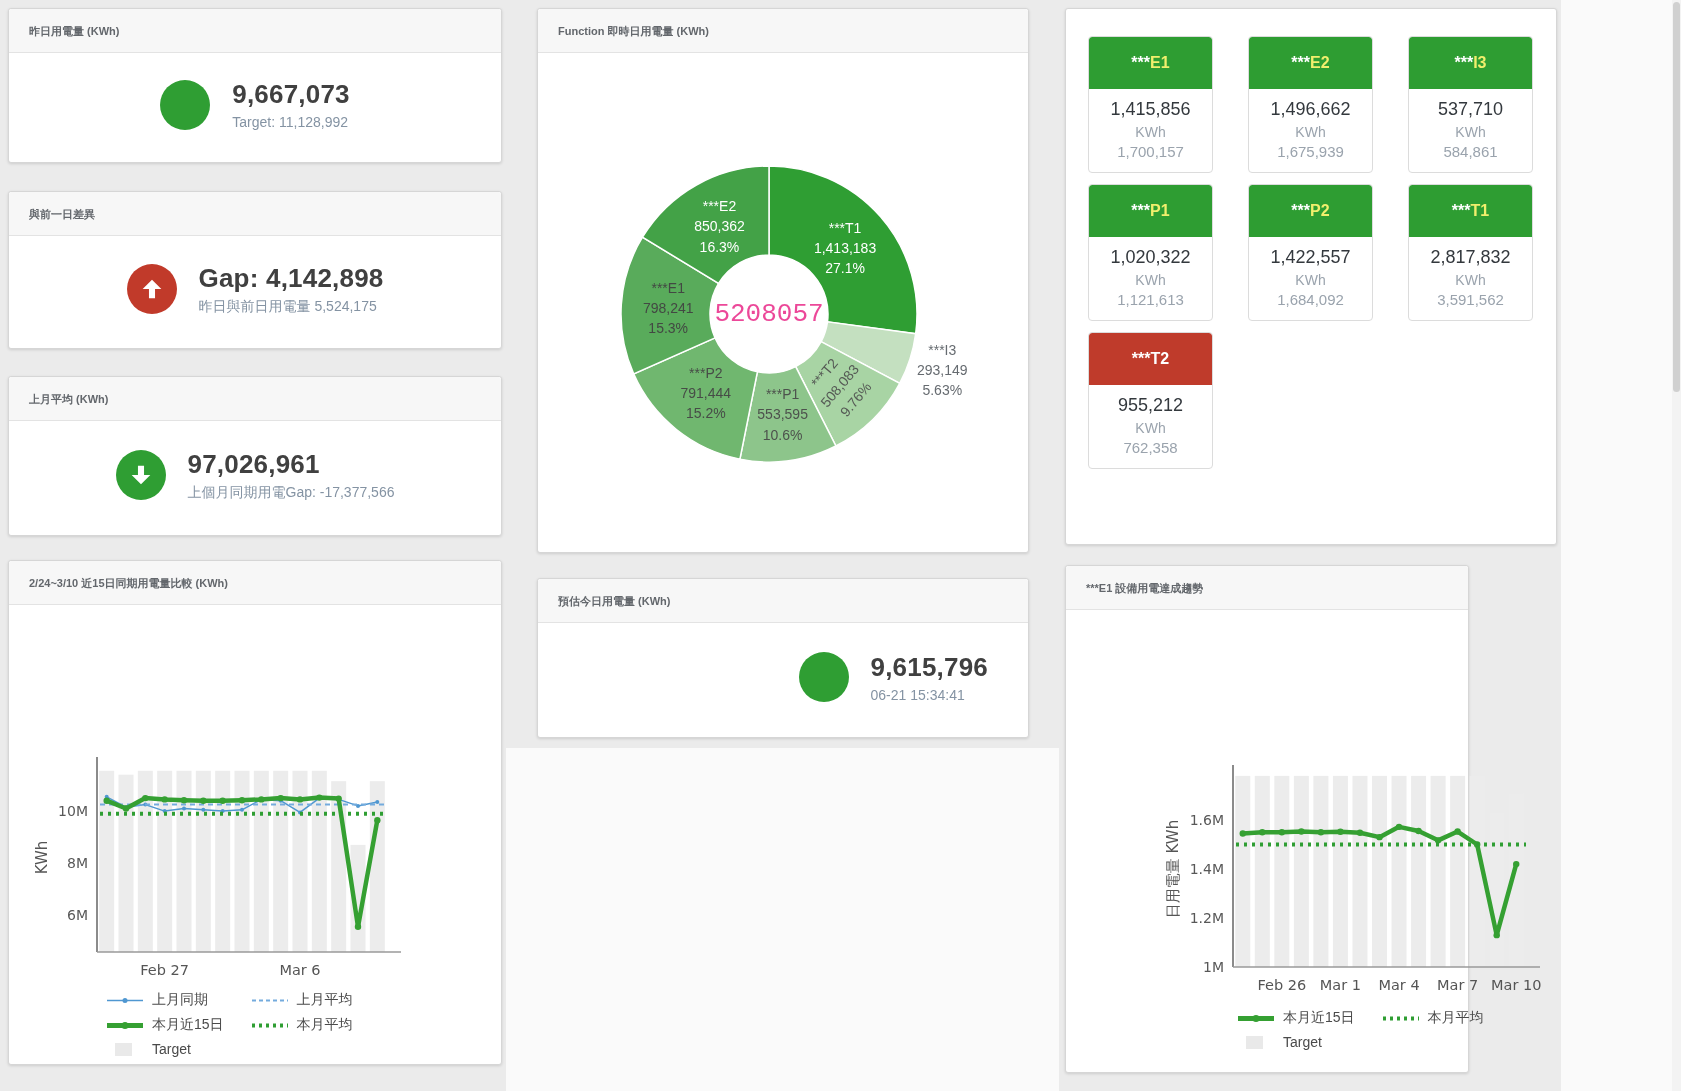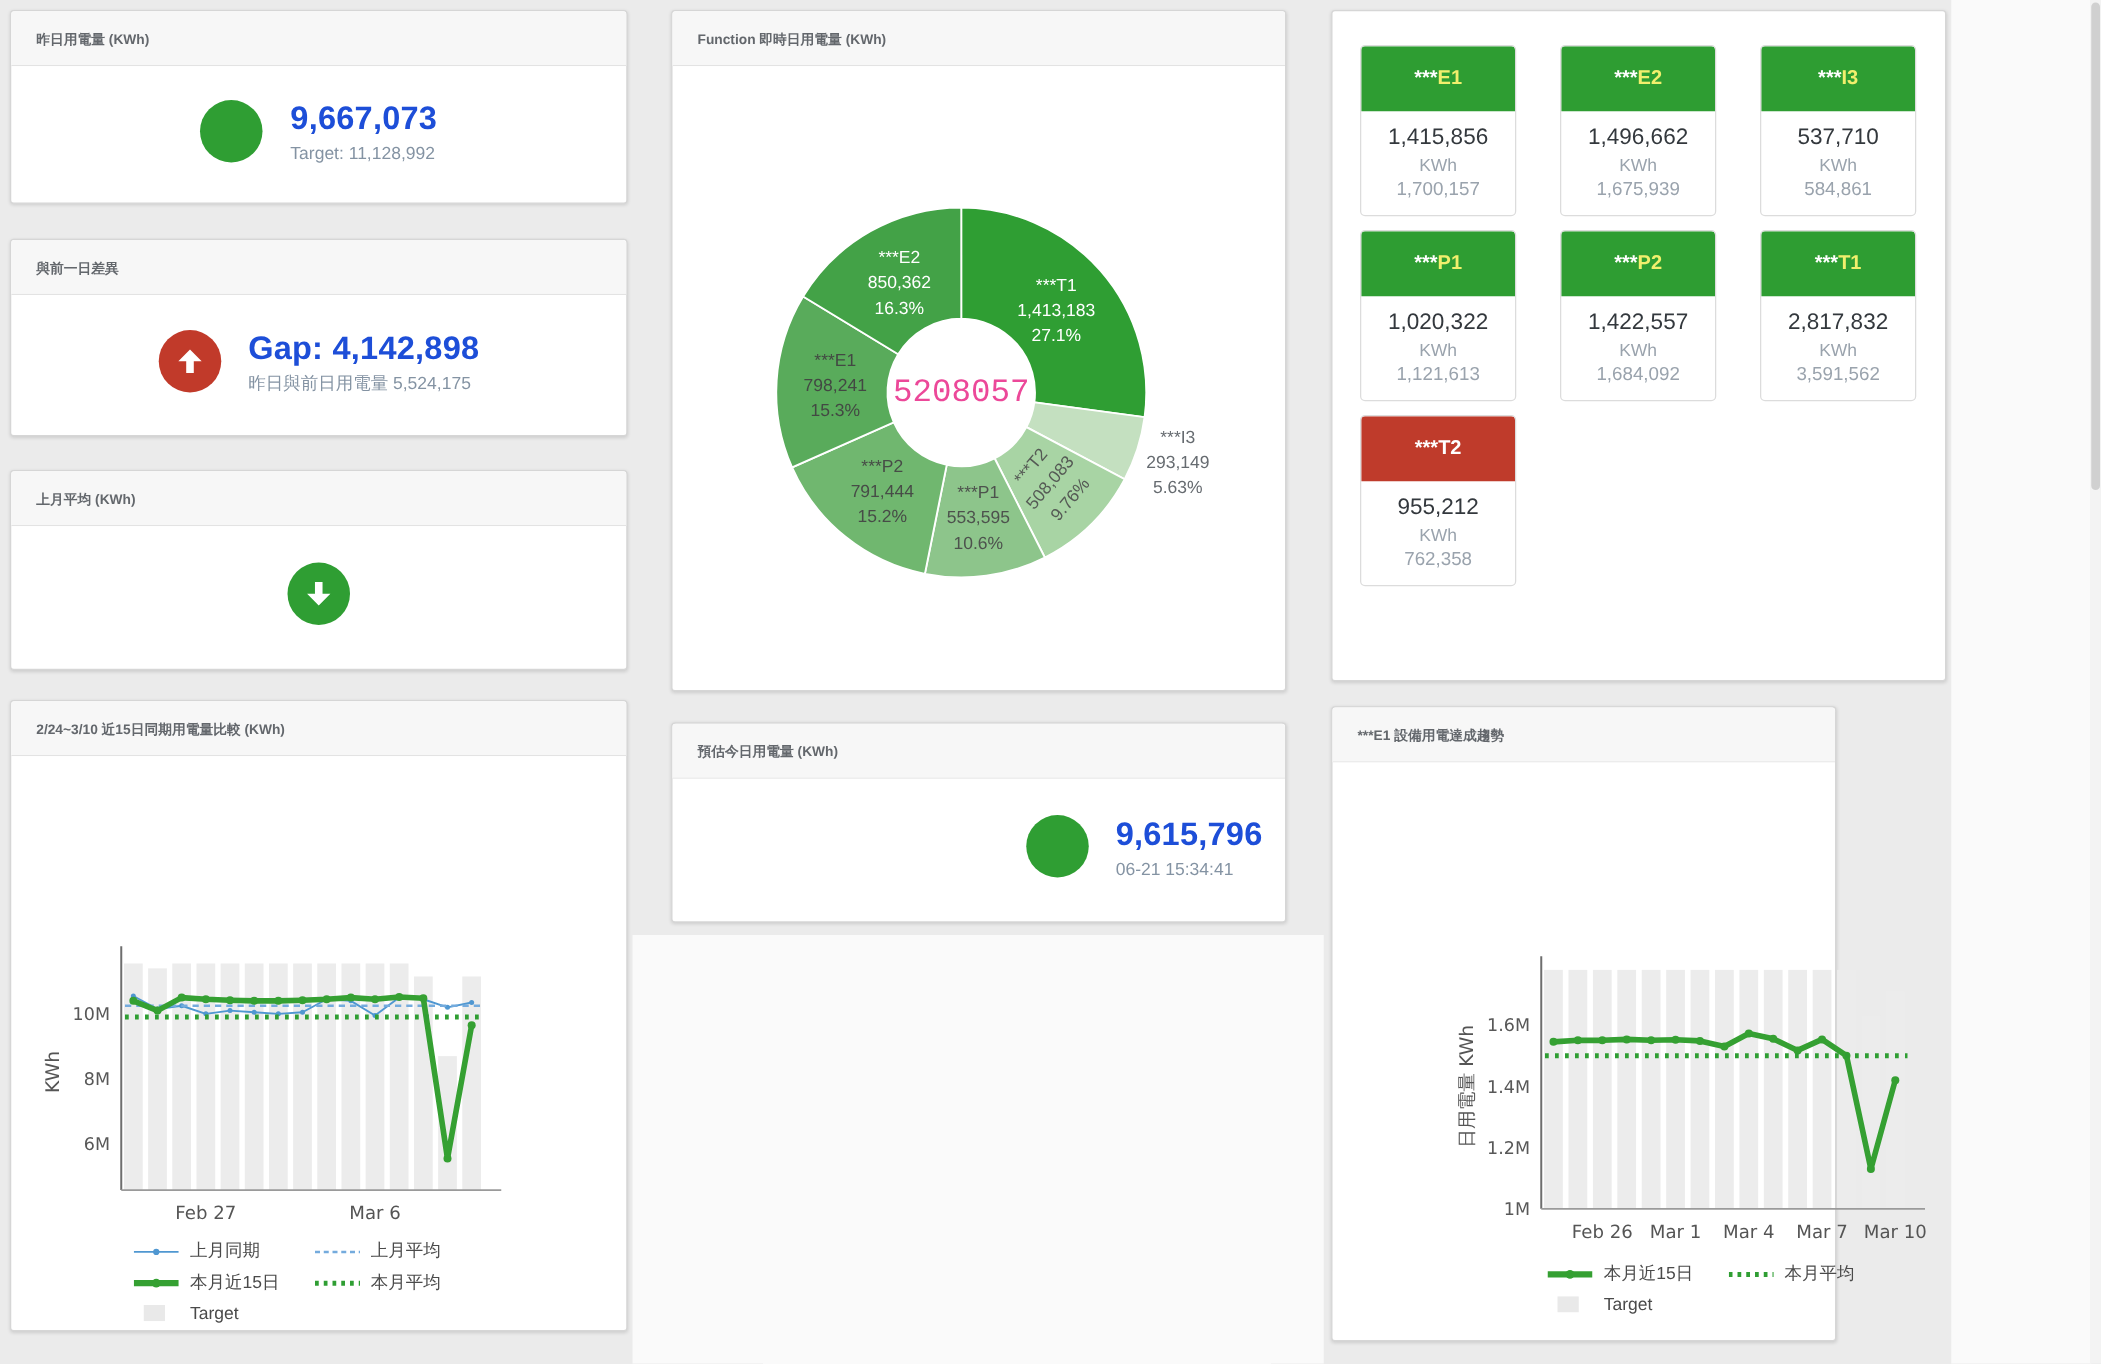--- a/index.html
+++ b/index.html
@@ -12,25 +12,25 @@
   .card{
     position:absolute;background:#fff;border:1px solid #d6d6d6;border-radius:3px;
     box-shadow:0 1px 3px rgba(0,0,0,.13);box-sizing:border-box;
   }
   .card-header{
     background:#f7f7f7;border-bottom:1px solid #e3e3e3;border-radius:3px 3px 0 0;
     padding:15px 20px 13px;font-size:11px;font-weight:bold;color:#63676c;
     white-space:nowrap;overflow:hidden;
   }
   .kpi-body{display:flex;align-items:center;justify-content:center;gap:22px;height:calc(100% - 50px)}
-  .kpi-body.right{justify-content:flex-end;padding-right:18px}
+  .kpi-body.right{justify-content:flex-end;padding-right:40px}
   .circle{width:50px;height:50px;border-radius:50%;flex:0 0 auto;display:flex;align-items:center;justify-content:center}
   .circle.green{background:#2f9e33}
   .circle.red{background:#c13a2a}
-  .kpi-text .value{font-size:26px;font-weight:bold;color:#1d4ed8;letter-spacing:.2px}
+  .kpi-text .value{font-size:26px;font-weight:bold;color:#404040;letter-spacing:.2px}
   .kpi-text .sub{font-size:14px;color:#8493a3;margin-top:4px}
   
   .tiles-grid{display:grid;grid-template-columns:repeat(3,125px);column-gap:35px;row-gap:11px;margin:27px 0 0 22px}
   .tile{border:1px solid #dcdcdc;border-radius:4px;background:#fff;text-align:center;overflow:hidden}
   .tile-header{height:52px;line-height:52px;font-size:16px;font-weight:bold;border-radius:3px 3px 0 0}
   .tile-header.green{background:#2e9d32}
   .tile-header.red{background:#bf3b2b}
   .tile-header .stars{color:#ffffff}
   .tile-header .code{color:#f1ef6d}
   .tile-header.red .code{color:#ffffff}
@@ -89,20 +89,24 @@
   </div>
 </div>
 
 <div class="card" style="left:8px;top:376px;width:494px;height:160px">
   <div class="card-header">上月平均 (KWh)</div>
   <div class="kpi-body">
     <div class="circle green">
       <svg width="28" height="28" viewBox="0 0 24 24">
           <path d="M12 20 L4 12 L9.4 12 L9.4 4 L14.6 4 L14.6 12 L20 12 Z" fill="#ffffff"></path>
         </svg>
+    </div>
+    <div class="kpi-text">
+      <div class="value">97,026,961</div>
+      <div class="sub">上個月同期用電Gap: -17,377,566</div>
     </div>
   </div>
 </div>
 
 <div class="card" style="left:8px;top:560px;width:494px;height:505px">
   <div class="card-header">2/24~3/10 近15日同期用電量比較 (KWh)</div>
   <svg id="compare-chart" width="492" height="382">
       <rect x="90.16666666666667" y="165.79917469050892" width="15" height="181.20082530949108" fill="#ececec"></rect>
       <rect x="109.5" y="169.6987620357634" width="15" height="177.3012379642366" fill="#ececec"></rect>
       <rect x="128.83333333333331" y="165.79917469050892" width="15" height="181.20082530949108" fill="#ececec"></rect>

